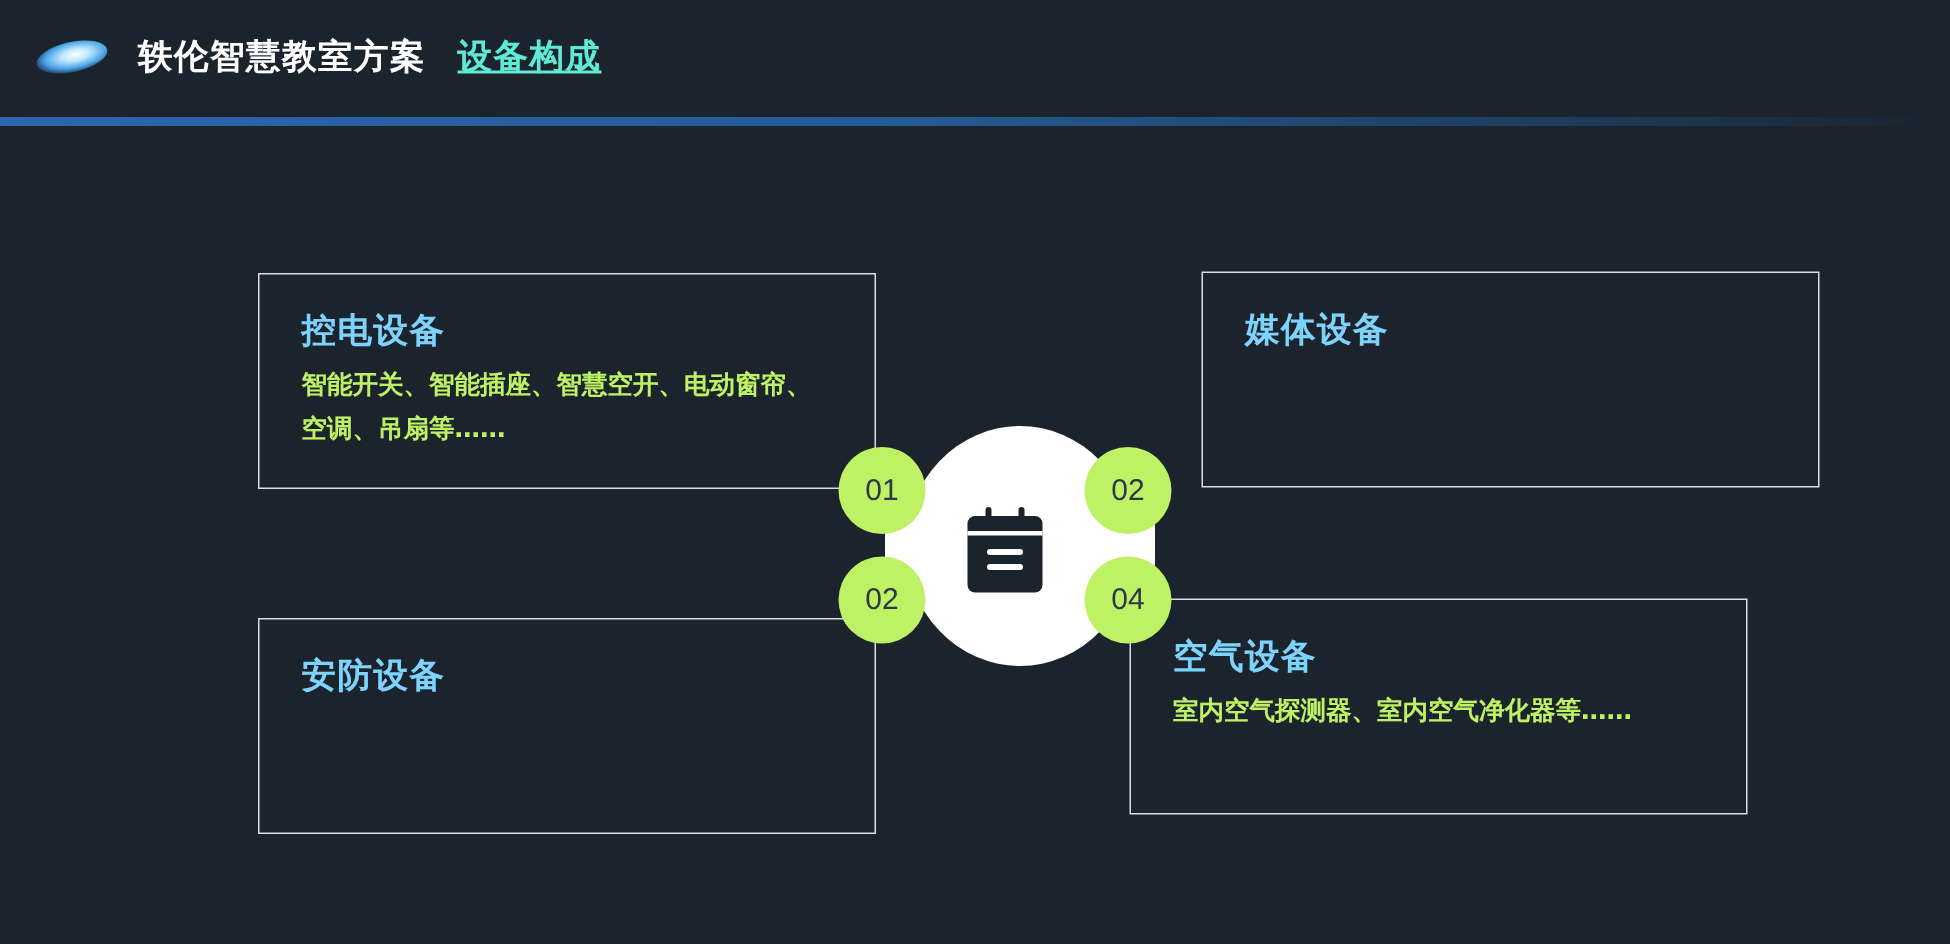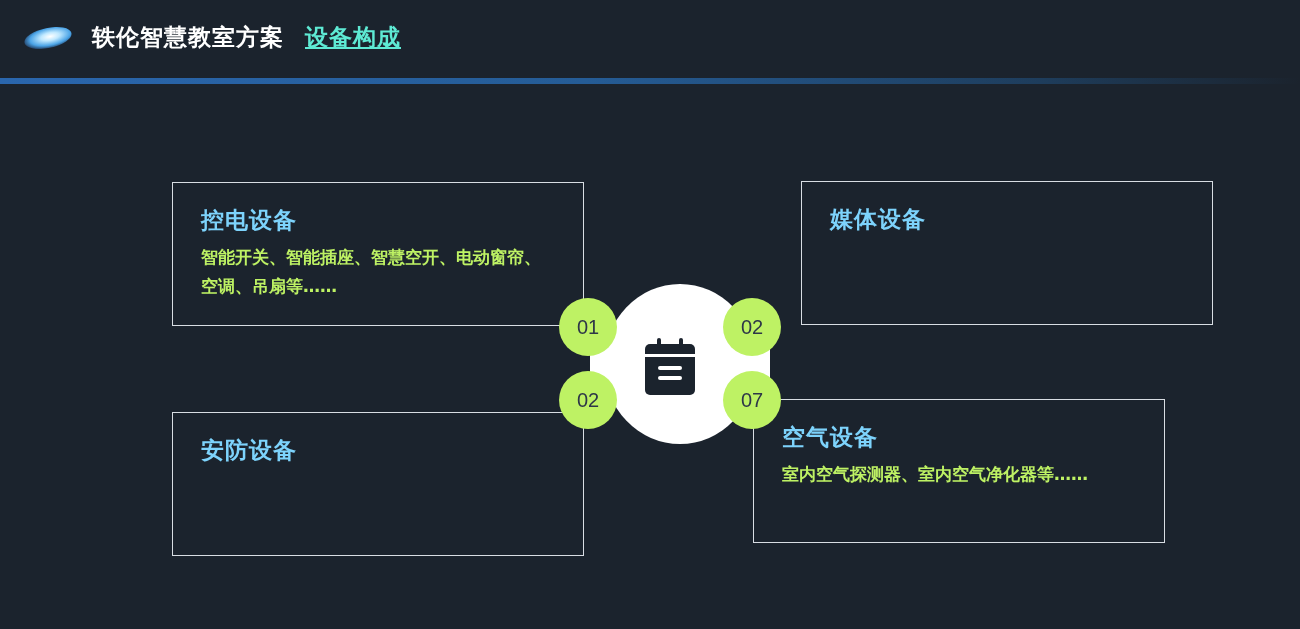--- a/index.html
+++ b/index.html
@@ -85,21 +85,21 @@
   <div class="ctitle">空气设备</div>
   <div class="cdesc">室内空气探测器、室内空气净化器等……</div>
 </div>
 
 <div class="hub-bridge-l"></div>
 <div class="hub-bridge-r"></div>
 <div class="hub"></div>
 <div class="num n1">01</div>
 <div class="num n2">02</div>
 <div class="num n3">02</div>
-<div class="num n4">07</div>
+<div class="num n4">04</div>
 
 <div class="icon">
   <svg width="52" height="58" viewBox="0 0 52 58">
     <rect x="1" y="6" width="50" height="51" rx="5" fill="#1b232d"></rect>
     <rect x="13" y="0" width="4" height="10" rx="2" fill="#1b232d"></rect>
     <rect x="35" y="0" width="4" height="10" rx="2" fill="#1b232d"></rect>
     <rect x="1" y="16" width="50" height="3" fill="#ffffff"></rect>
     <rect x="14" y="28" width="24" height="4" rx="2" fill="#ffffff"></rect>
     <rect x="14" y="38" width="24" height="4" rx="2" fill="#ffffff"></rect>
   </svg>

